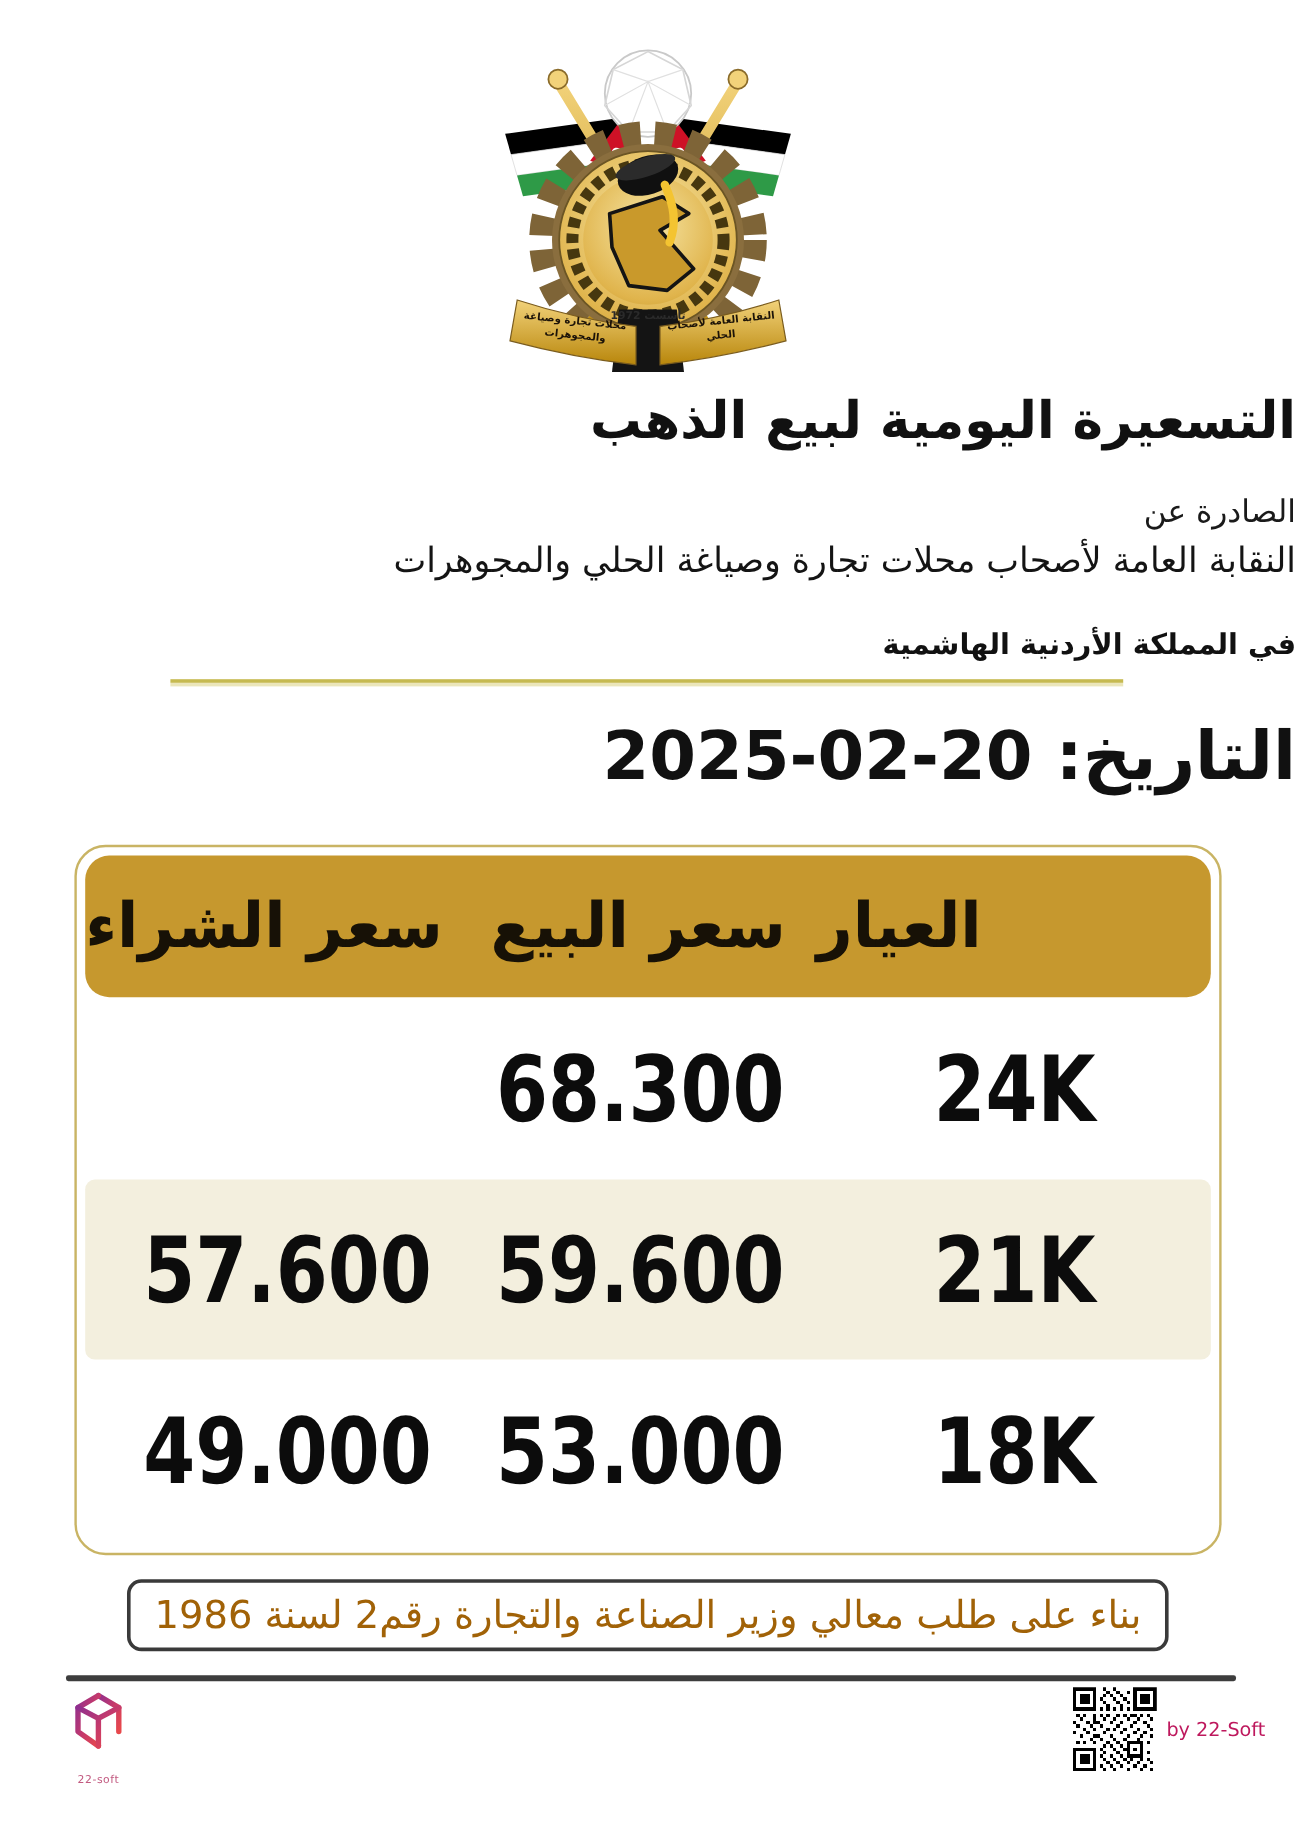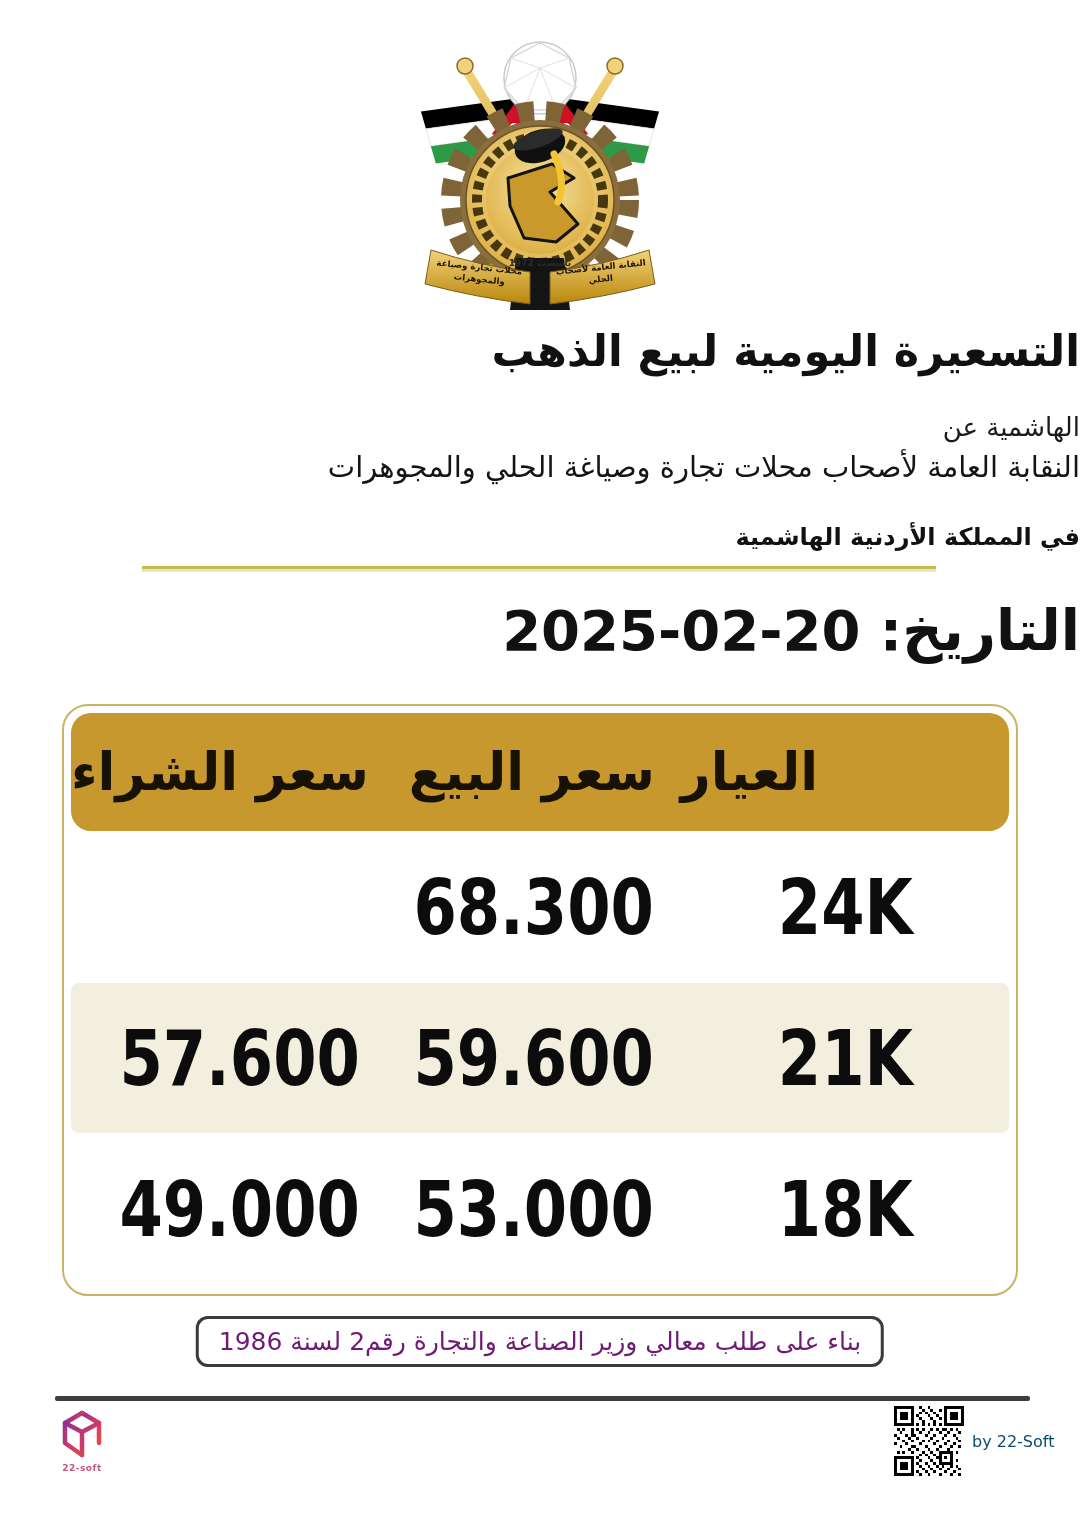--- a/index.html
+++ b/index.html
@@ -31,27 +31,27 @@
   .th { text-align:left; font-size:52px; font-weight:700; color:#171106; direction:rtl; }
   .trow { height:150px; display:grid; grid-template-columns:35% 29% 36%;
           align-items:center; direction:rtl; margin-top:1px; }
   .trow.cream { background:#F3EFDE; border-radius:8px; }
   .td { text-align:center; }
   .num { display:inline-block; font-size:76px; font-weight:700; color:#0c0c0c;
          transform:scaleX(.82); white-space:nowrap; }
 
   
   .note-box { top:1316px; left:50%; transform:translateX(-50%); border:3px solid #3a3a3a;
-              border-radius:12px; padding:8px 20px; font-size:25px; direction:rtl;
-              white-space:nowrap; color:#701a75; background:#fff; }
+              border-radius:12px; padding:8px 20px; font-size:32px; direction:rtl;
+              white-space:nowrap; color:#a16207; background:#fff; }
   .divider-dark { top:1396px; left:55px; width:975px; height:5px; background:#3D3D3D; border-radius:2px; }
   .cube-logo { top:1410px; left:56px; width:52px; text-align:center; }
-  .cube-caption { font-size:9px; color:#c25a80; margin-top:1px; letter-spacing:.5px;font-weight:bold; }
+  .cube-caption { font-size:9px; color:#c25a80; margin-top:17px; letter-spacing:.5px; }
   .qr { top:1406px; left:894px; width:70px; height:70px; }
-  .credit { top:1432px; left:972px; font-size:16px; color:#0c4a6e; }
+  .credit { top:1432px; left:972px; font-size:16px; color:#be185d; }
 </style>
 </head>
 <body>
 
 <div class="poster">
 
   <div class="emblem">
     <svg viewBox="0 0 274 304" width="274" height="304">
       <defs>
         <linearGradient id="gold" x1="0" y1="0" x2="0" y2="1">
@@ -120,21 +120,21 @@
         <path d="M127,246 Q77,240 28,224 L22,258 Q75,272 127,278 Z" fill="url(#gold)" stroke="#7a5c1e" stroke-width="1"></path>
         <text transform="translate(198,244) rotate(-6)" font-size="8.5" font-weight="bold" text-anchor="middle" fill="#1c1308" direction="rtl">النقابة العامة لأصحاب</text>
         <text transform="translate(198,256) rotate(-6)" font-size="8.5" font-weight="bold" text-anchor="middle" fill="#1c1308" direction="rtl">الحلي</text>
         <text transform="translate(76,244) rotate(6)" font-size="8.5" font-weight="bold" text-anchor="middle" fill="#1c1308" direction="rtl">محلات تجارة وصياغة</text>
         <text transform="translate(76,256) rotate(6)" font-size="8.5" font-weight="bold" text-anchor="middle" fill="#1c1308" direction="rtl">والمجوهرات</text>
       </g>
     </svg>
   </div>
 
   <div class="abs centered title">التسعيرة اليومية لبيع الذهب</div>
-  <div class="abs centered issued">الهاشمية عن</div>
+  <div class="abs centered issued">الصادرة عن</div>
   <div class="abs centered issuer">النقابة العامة لأصحاب محلات تجارة وصياغة الحلي والمجوهرات</div>
   <div class="abs centered kingdom">في المملكة الأردنية الهاشمية</div>
   <div class="abs divider-gold"></div>
   <div class="abs centered date-line">التاريخ: 20-02-2025</div>
 
   <div class="abs price-table">
     <div class="thead">
       <div class="th">العيار</div>
       <div class="th">سعر البيع</div>
       <div class="th">سعر الشراء</div>

